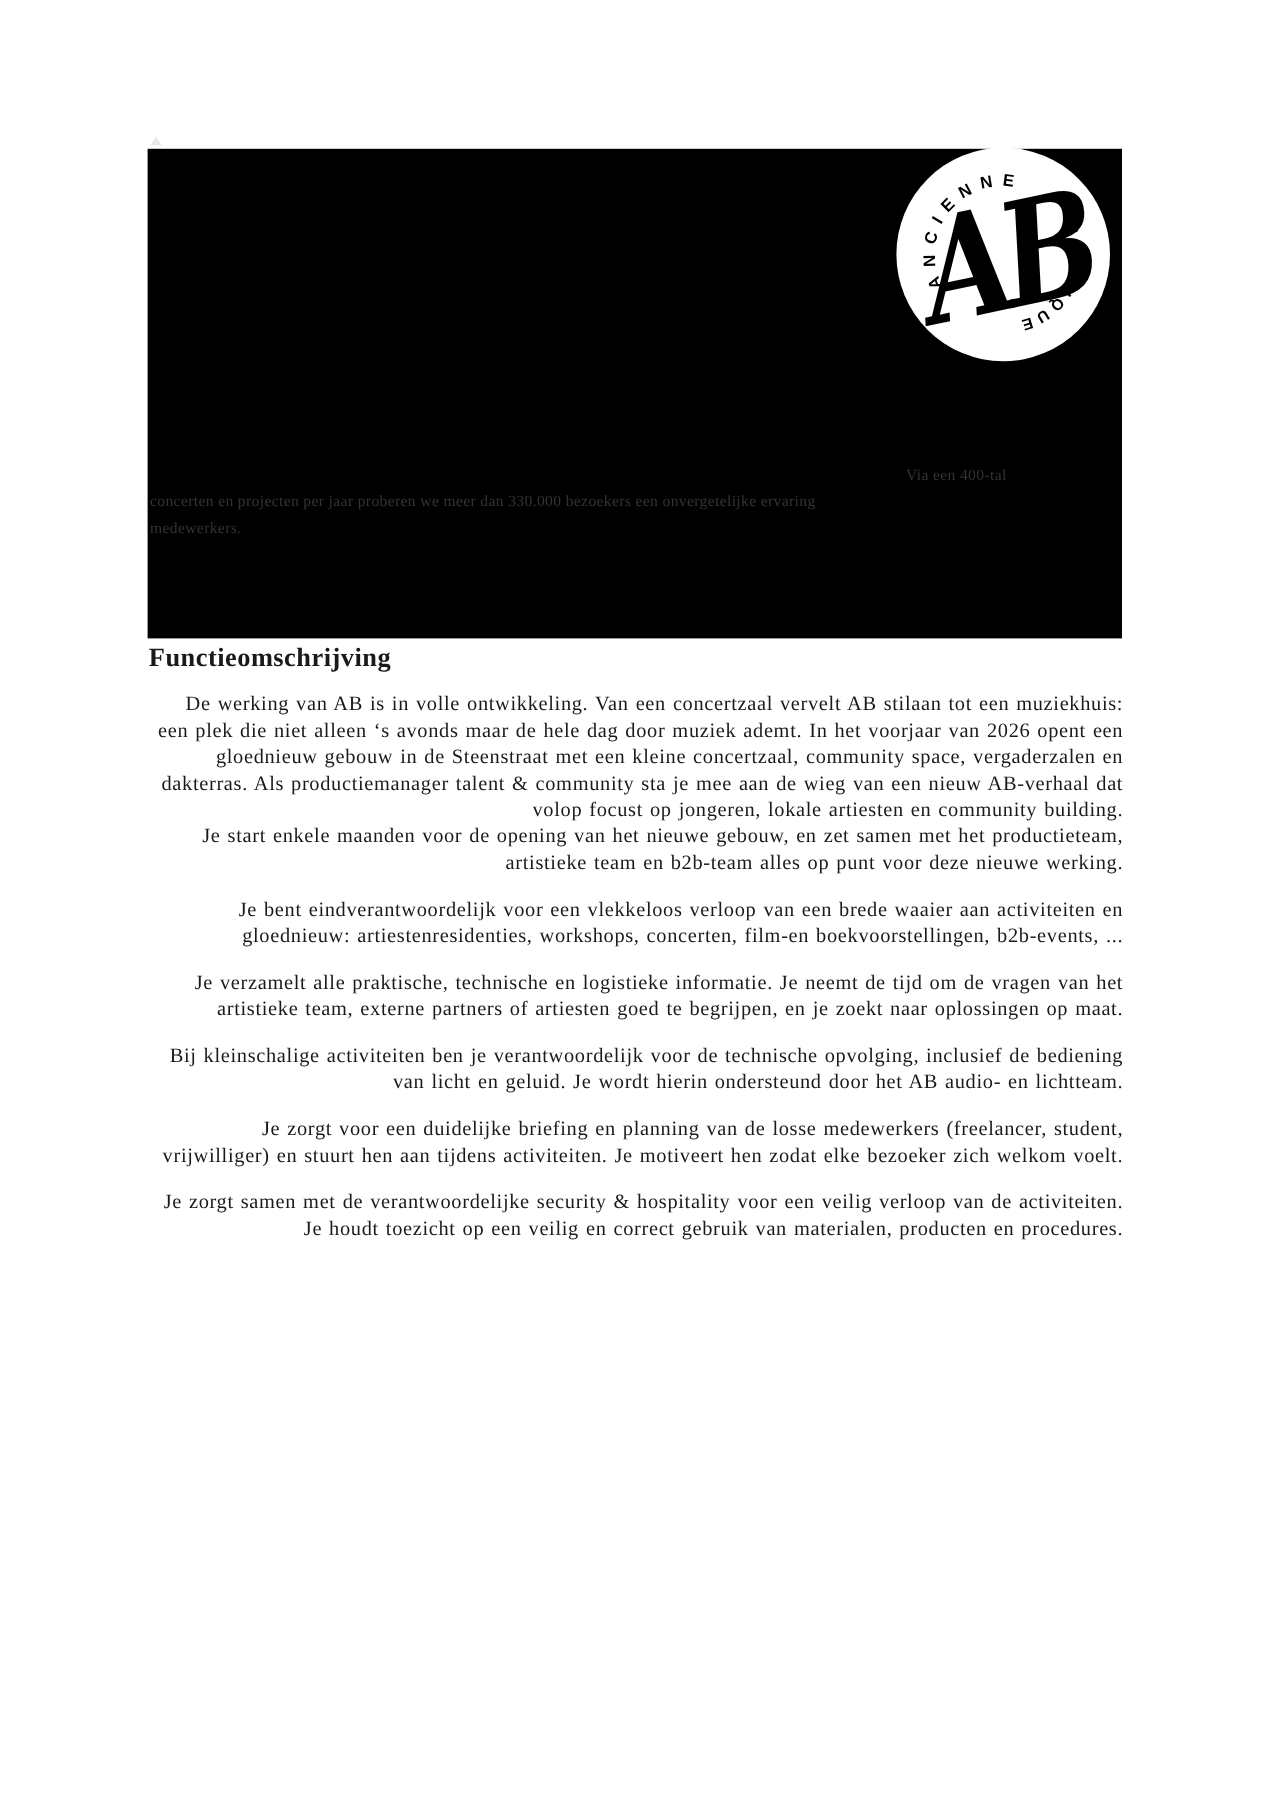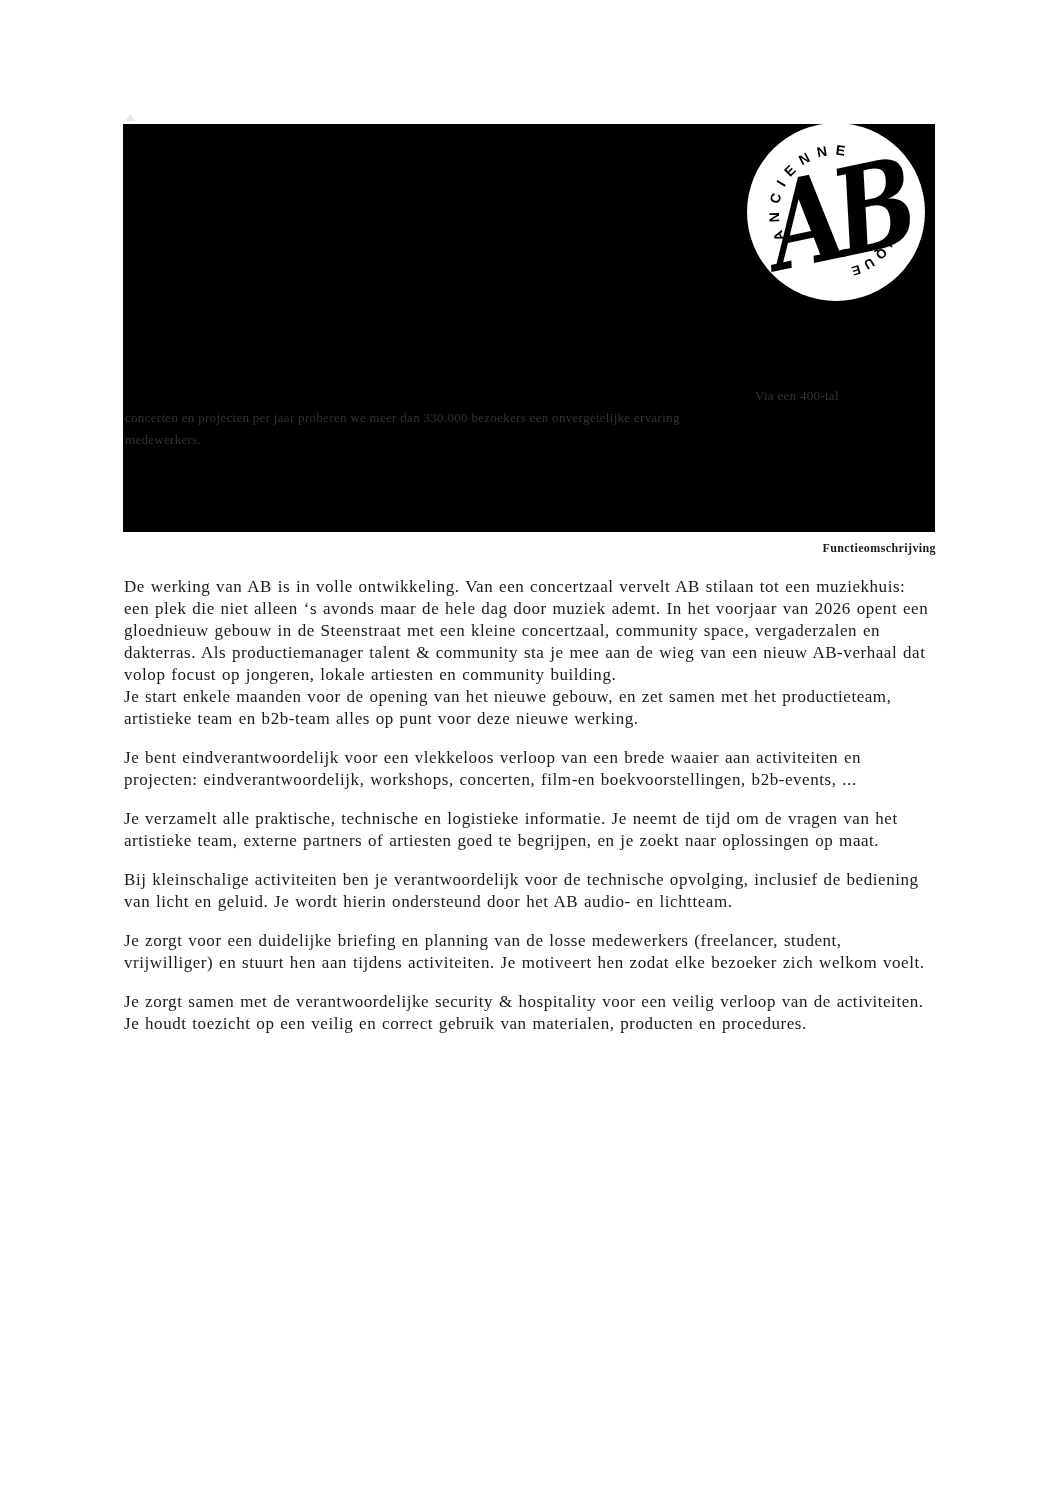--- a/index.html
+++ b/index.html
@@ -51,29 +51,29 @@
   .doc {
     position: absolute;
     left: 124px; top: 537px;
     width: 812px;
     font-size: 17px;
     line-height: 22px;
     letter-spacing: 0.55px;
     word-spacing: 1px;
   }
   .doc h2 {
-    font-size: 12px;
+    font-size: 22px;
     font-weight: bold;
     margin: 0 0 17px 0;
     letter-spacing: 0.4px;
-    text-align: right;
   }
   .doc p {
     margin: 0 0 17px 0;
     white-space: pre-line;
+    text-align: right;
   }
   .ring-top   { font-family: "Liberation Sans", sans-serif; font-weight: bold; font-size: 14px; letter-spacing: 7.5px; fill: #000000; }
   .ring-bot   { font-family: "Liberation Sans", sans-serif; font-weight: bold; font-size: 13px; letter-spacing: 4.5px; fill: #000000; }
   .monogram   { font-family: "DejaVu Serif", serif; font-style: italic; font-weight: bold; font-size: 120px; letter-spacing: -10px; fill: #000000; }
 </style>
 </head>
 <body>
 
 <div class="page">
 
@@ -106,21 +106,21 @@
 
   <main class="doc">
 
     <section>
       <h2>Functieomschrijving</h2>
       <p>De werking van AB is in volle ontwikkeling. Van een concertzaal vervelt AB stilaan tot een muziekhuis: een plek die niet alleen ‘s avonds maar de hele dag door muziek ademt. In het voorjaar van 2026 opent een gloednieuw gebouw in de Steenstraat met een kleine concertzaal, community space, vergaderzalen en dakterras. Als productiemanager talent &amp; community sta je mee aan de wieg van een nieuw AB-verhaal dat volop focust op jongeren, lokale artiesten en community building.
 Je start enkele maanden voor de opening van het nieuwe gebouw, en zet samen met het productieteam, artistieke team en b2b-team alles op punt voor deze nieuwe werking.</p>
     </section>
 
     <section>
-      <p>Je bent eindverantwoordelijk voor een vlekkeloos verloop van een brede waaier aan activiteiten en projecten: eindverantwoordelijk, workshops, concerten, film-en boekvoorstellingen, b2b-events, ...</p>
+      <p>Je bent eindverantwoordelijk voor een vlekkeloos verloop van een brede waaier aan activiteiten en gloednieuw: artiestenresidenties, workshops, concerten, film-en boekvoorstellingen, b2b-events, ...</p>
       <p>Je verzamelt alle praktische, technische en logistieke informatie. Je neemt de tijd om de vragen van het artistieke team, externe partners of artiesten goed te begrijpen, en je zoekt naar oplossingen op maat.</p>
       <p>Bij kleinschalige activiteiten ben je verantwoordelijk voor de technische opvolging, inclusief de bediening van licht en geluid. Je wordt hierin ondersteund door het AB audio- en lichtteam.</p>
       <p>Je zorgt voor een duidelijke briefing en planning van de losse medewerkers (freelancer, student, vrijwilliger) en stuurt hen aan tijdens activiteiten. Je motiveert hen zodat elke bezoeker zich welkom voelt.</p>
       <p>Je zorgt samen met de verantwoordelijke security &amp; hospitality voor een veilig verloop van de activiteiten. Je houdt toezicht op een veilig en correct gebruik van materialen, producten en procedures.</p>
     </section>
 
   </main>
 
 </div>
 

